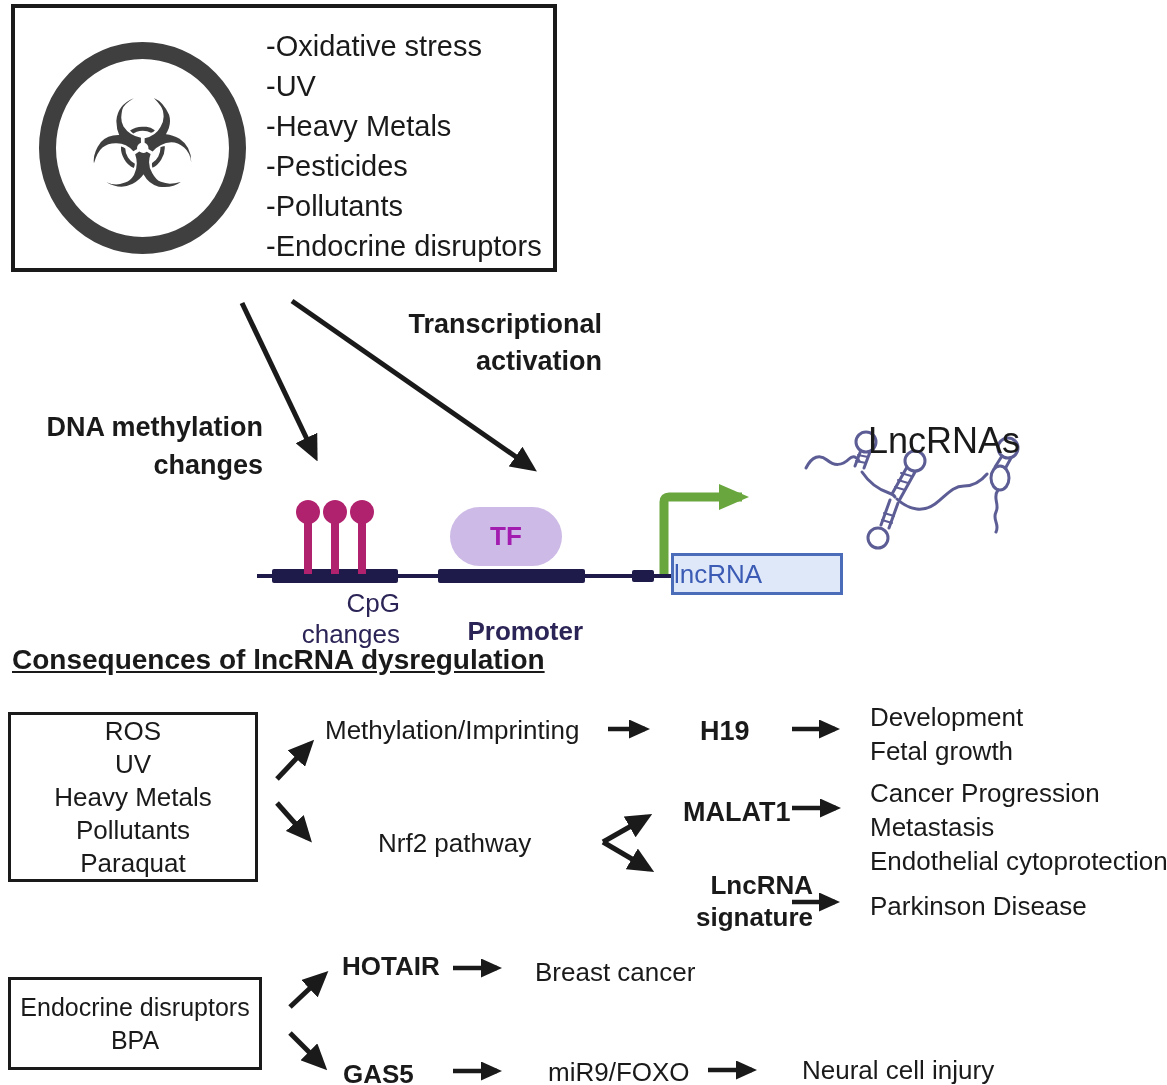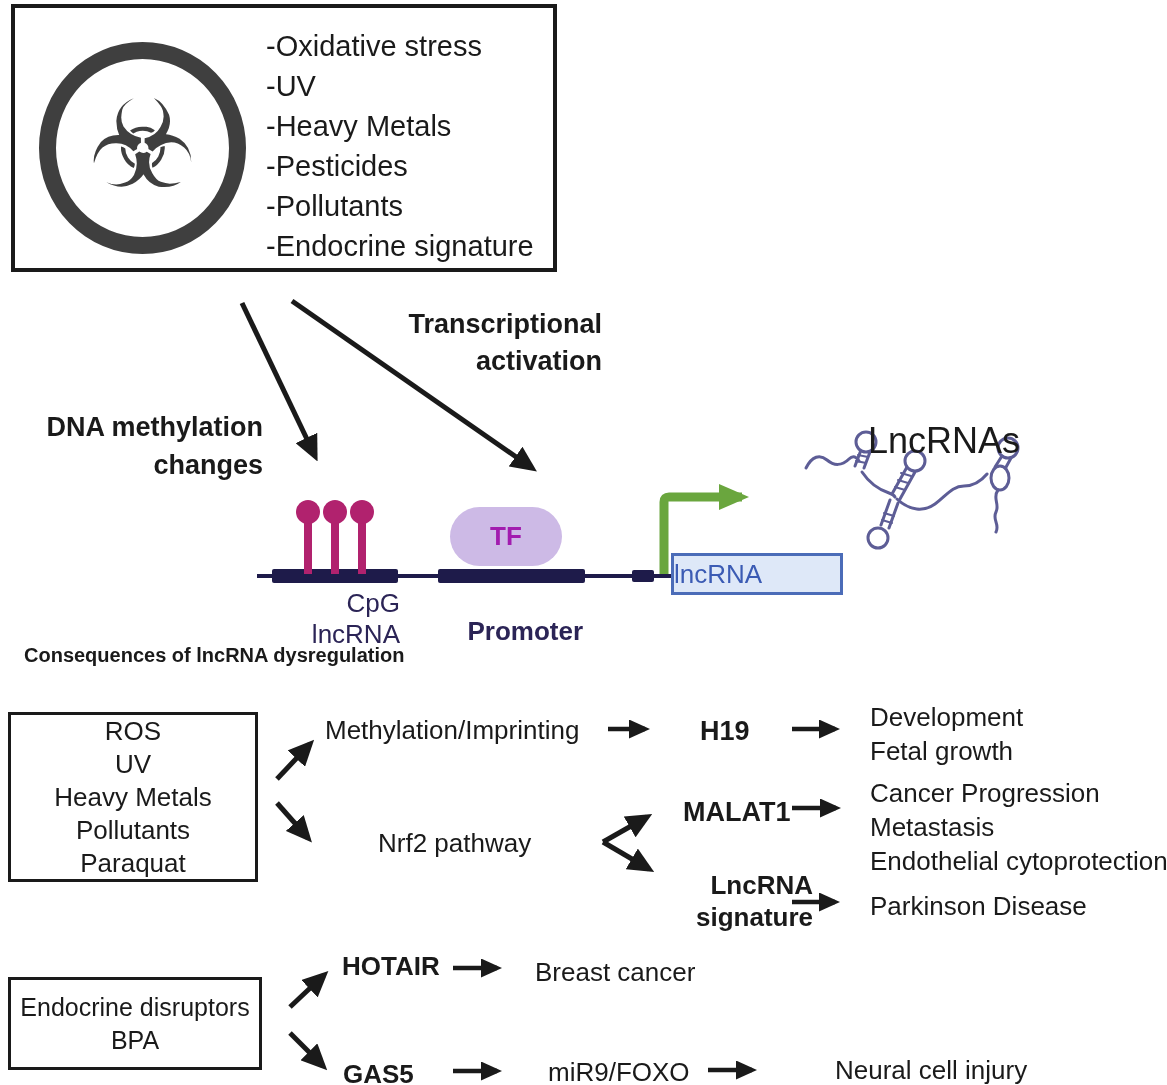--- a/index.html
+++ b/index.html
@@ -148,43 +148,43 @@
   <div class="frame" style="left:11px;top:4px;width:546px;height:268px;">
     <div id="biohazard-ring">
       <span id="biohazard-glyph">☣</span>
     </div>
     <div id="env-list">
       <div>-Oxidative stress</div>
       <div>-UV</div>
       <div>-Heavy Metals</div>
       <div>-Pesticides</div>
       <div>-Pollutants</div>
-      <div>-Endocrine signature</div>
+      <div>-Endocrine disruptors</div>
     </div>
   </div>
 
   <div class="txt ctr bold" style="left:18px;top:408px;width:245px;font-size:27px;line-height:38px;">DNA methylation changes</div>
 
   <div class="txt ctr bold" style="left:378px;top:306px;width:224px;font-size:27px;line-height:37px;">Transcriptional activation</div>
 
   <div class="txt ctr" style="left:850px;top:372px;width:170px;font-size:36px;margin-top:48px;">LncRNAs</div>
 
-  <div class="txt ctr navy" style="left:270px;top:588px;width:130px;font-size:26px;">CpG lncRNA</div>
+  <div class="txt ctr navy" style="left:270px;top:588px;width:130px;font-size:26px;">CpG changes</div>
 
   <div class="txt ctr navy" style="left:440px;top:616px;width:143px;font-size:26px;font-weight:bold;">Promoter</div>
 
   <div id="tf-pill">
     <span>TF</span>
   </div>
 
   <div id="lncrna-gene-box">
     <span>lncRNA</span>
   </div>
 
-  <div class="txt bold" style="left:24px;top:644px;font-size:20px;">Consequences of lncRNA dysregulation</div>
+  <div class="txt bold" style="left:12px;top:644px;font-size:28px;text-decoration:underline;">Consequences of lncRNA dysregulation</div>
 
   <div class="frame3" style="left:8px;top:712px;width:250px;height:170px;font-size:26px;line-height:33px;">
     <div>ROS</div>
     <div>UV</div>
     <div>Heavy Metals</div>
     <div>Pollutants</div>
     <div>Paraquat</div>
   </div>
 
   <div class="txt" style="left:325px;top:715px;font-size:26px;">Methylation/Imprinting</div>
@@ -216,15 +216,15 @@
   </div>
 
   <div class="txt bold" style="left:342px;top:951px;font-size:26px;">HOTAIR</div>
 
   <div class="txt" style="left:535px;top:957px;font-size:26px;">Breast cancer</div>
 
   <div class="txt bold" style="left:343px;top:1059px;font-size:26px;">GAS5</div>
 
   <div class="txt" style="left:548px;top:1057px;font-size:26px;">miR9/FOXO</div>
 
-  <div class="txt" style="left:802px;top:1055px;font-size:26px;margin-left:33px;">Neural cell injury</div>
+  <div class="txt" style="left:802px;top:1055px;font-size:26px;">Neural cell injury</div>
 
 </div>
 
 </body></html>

